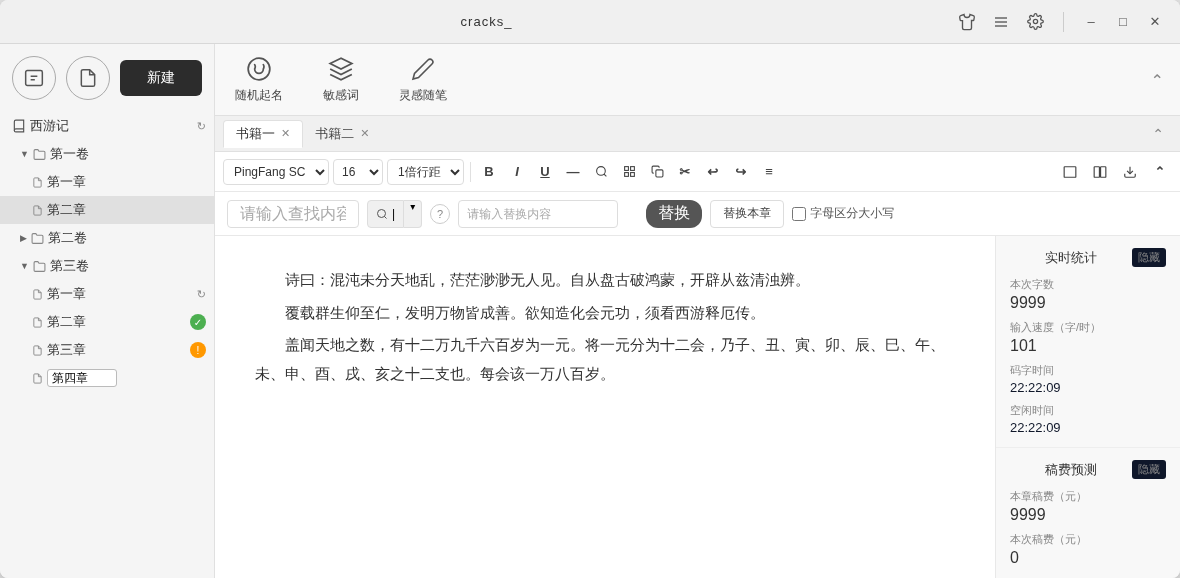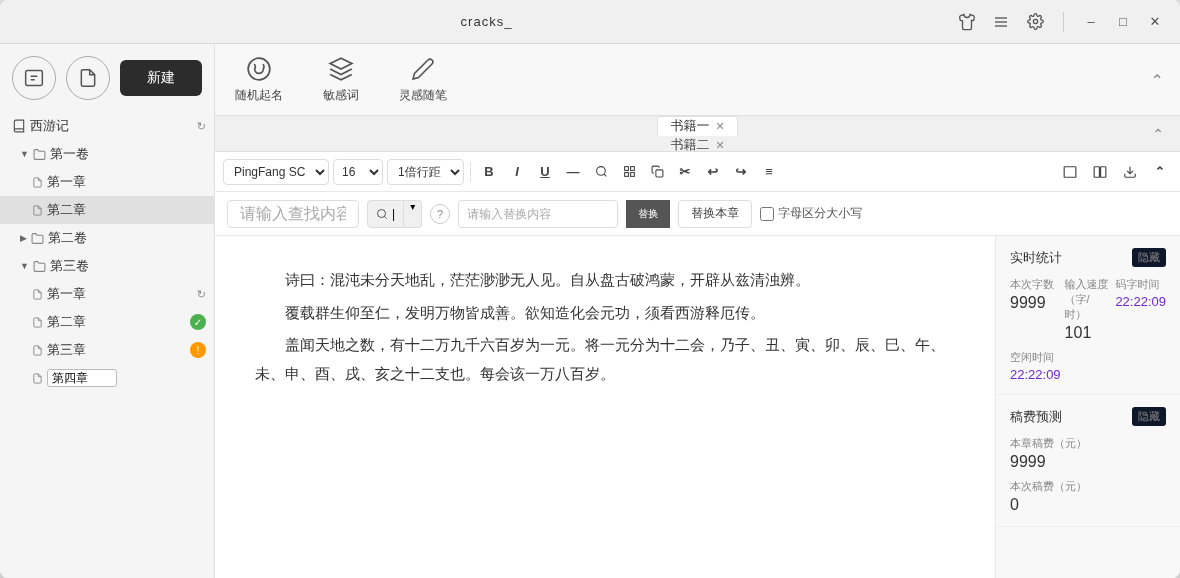--- a/index.html
+++ b/index.html
@@ -209,21 +209,20 @@
     
     .tabs-bar {
       height: 36px;
       background: #f0f0f0;
       display: flex;
       align-items: center;
       border-bottom: 1px solid #e0e0e0;
       padding: 0 8px;
       flex-shrink: 0;
       position: relative;
-      flex-direction: column;
     }
     .tab {
       height: 28px;
       padding: 0 12px;
       display: flex;
       align-items: center;
       gap: 6px;
       border-radius: 4px 4px 0 0;
       cursor: pointer;
       font-size: 13px;
@@ -386,24 +385,25 @@
       font-size: 12px;
       width: 160px;
       color: #333;
     }
     .replace-input::placeholder { color: #aaa; }
     .replace-btn {
       height: 28px;
       background: #555;
       color: white;
       border: none;
-      border-radius: 0;
+      border-radius: 12px;
       padding: 0 12px;
-      font-size: 10px;
-      cursor: pointer;
+      font-size: 16px;
+      cursor: pointer;
+      margin-left: 20px;
     }
     .replace-all-btn {
       height: 28px;
       background: white;
       color: #444;
       border: 1px solid #ddd;
       border-radius: 4px;
       padding: 0 12px;
       font-size: 12px;
       cursor: pointer;
@@ -455,50 +455,51 @@
     .stats-header {
       display: flex;
       align-items: center;
       justify-content: space-between;
       margin-bottom: 10px;
     }
     .stats-title {
       font-size: 13px;
       font-weight: 500;
       color: #333;
+      margin-left: 35px;
     }
     .stats-hide-btn {
       font-size: 11px;
       color: #888;
       cursor: pointer;
       background: #0f172a;
       border: none;
       border-radius: 3px;
       padding: 2px 6px;
     }
     .stats-grid {
       display: grid;
-      grid-template-columns: 1fr 1fr 1fr;
+      grid-template-columns: 1fr;
       gap: 8px 4px;
     }
     .stat-item { }
     .stat-label {
       font-size: 11px;
       color: #888;
       margin-bottom: 2px;
     }
     .stat-value {
       font-size: 16px;
       font-weight: 500;
       color: #333;
     }
     .stat-value-sm {
       font-size: 13px;
       font-weight: 500;
-      color: #6d28d9;
+      color: #0f172a;
     }
   </style>
 </head>
 <body>
 
 <div class="window">
 
   <div class="titlebar">
     <span class="titlebar-title">cracks_</span>
     <div class="titlebar-icons">

